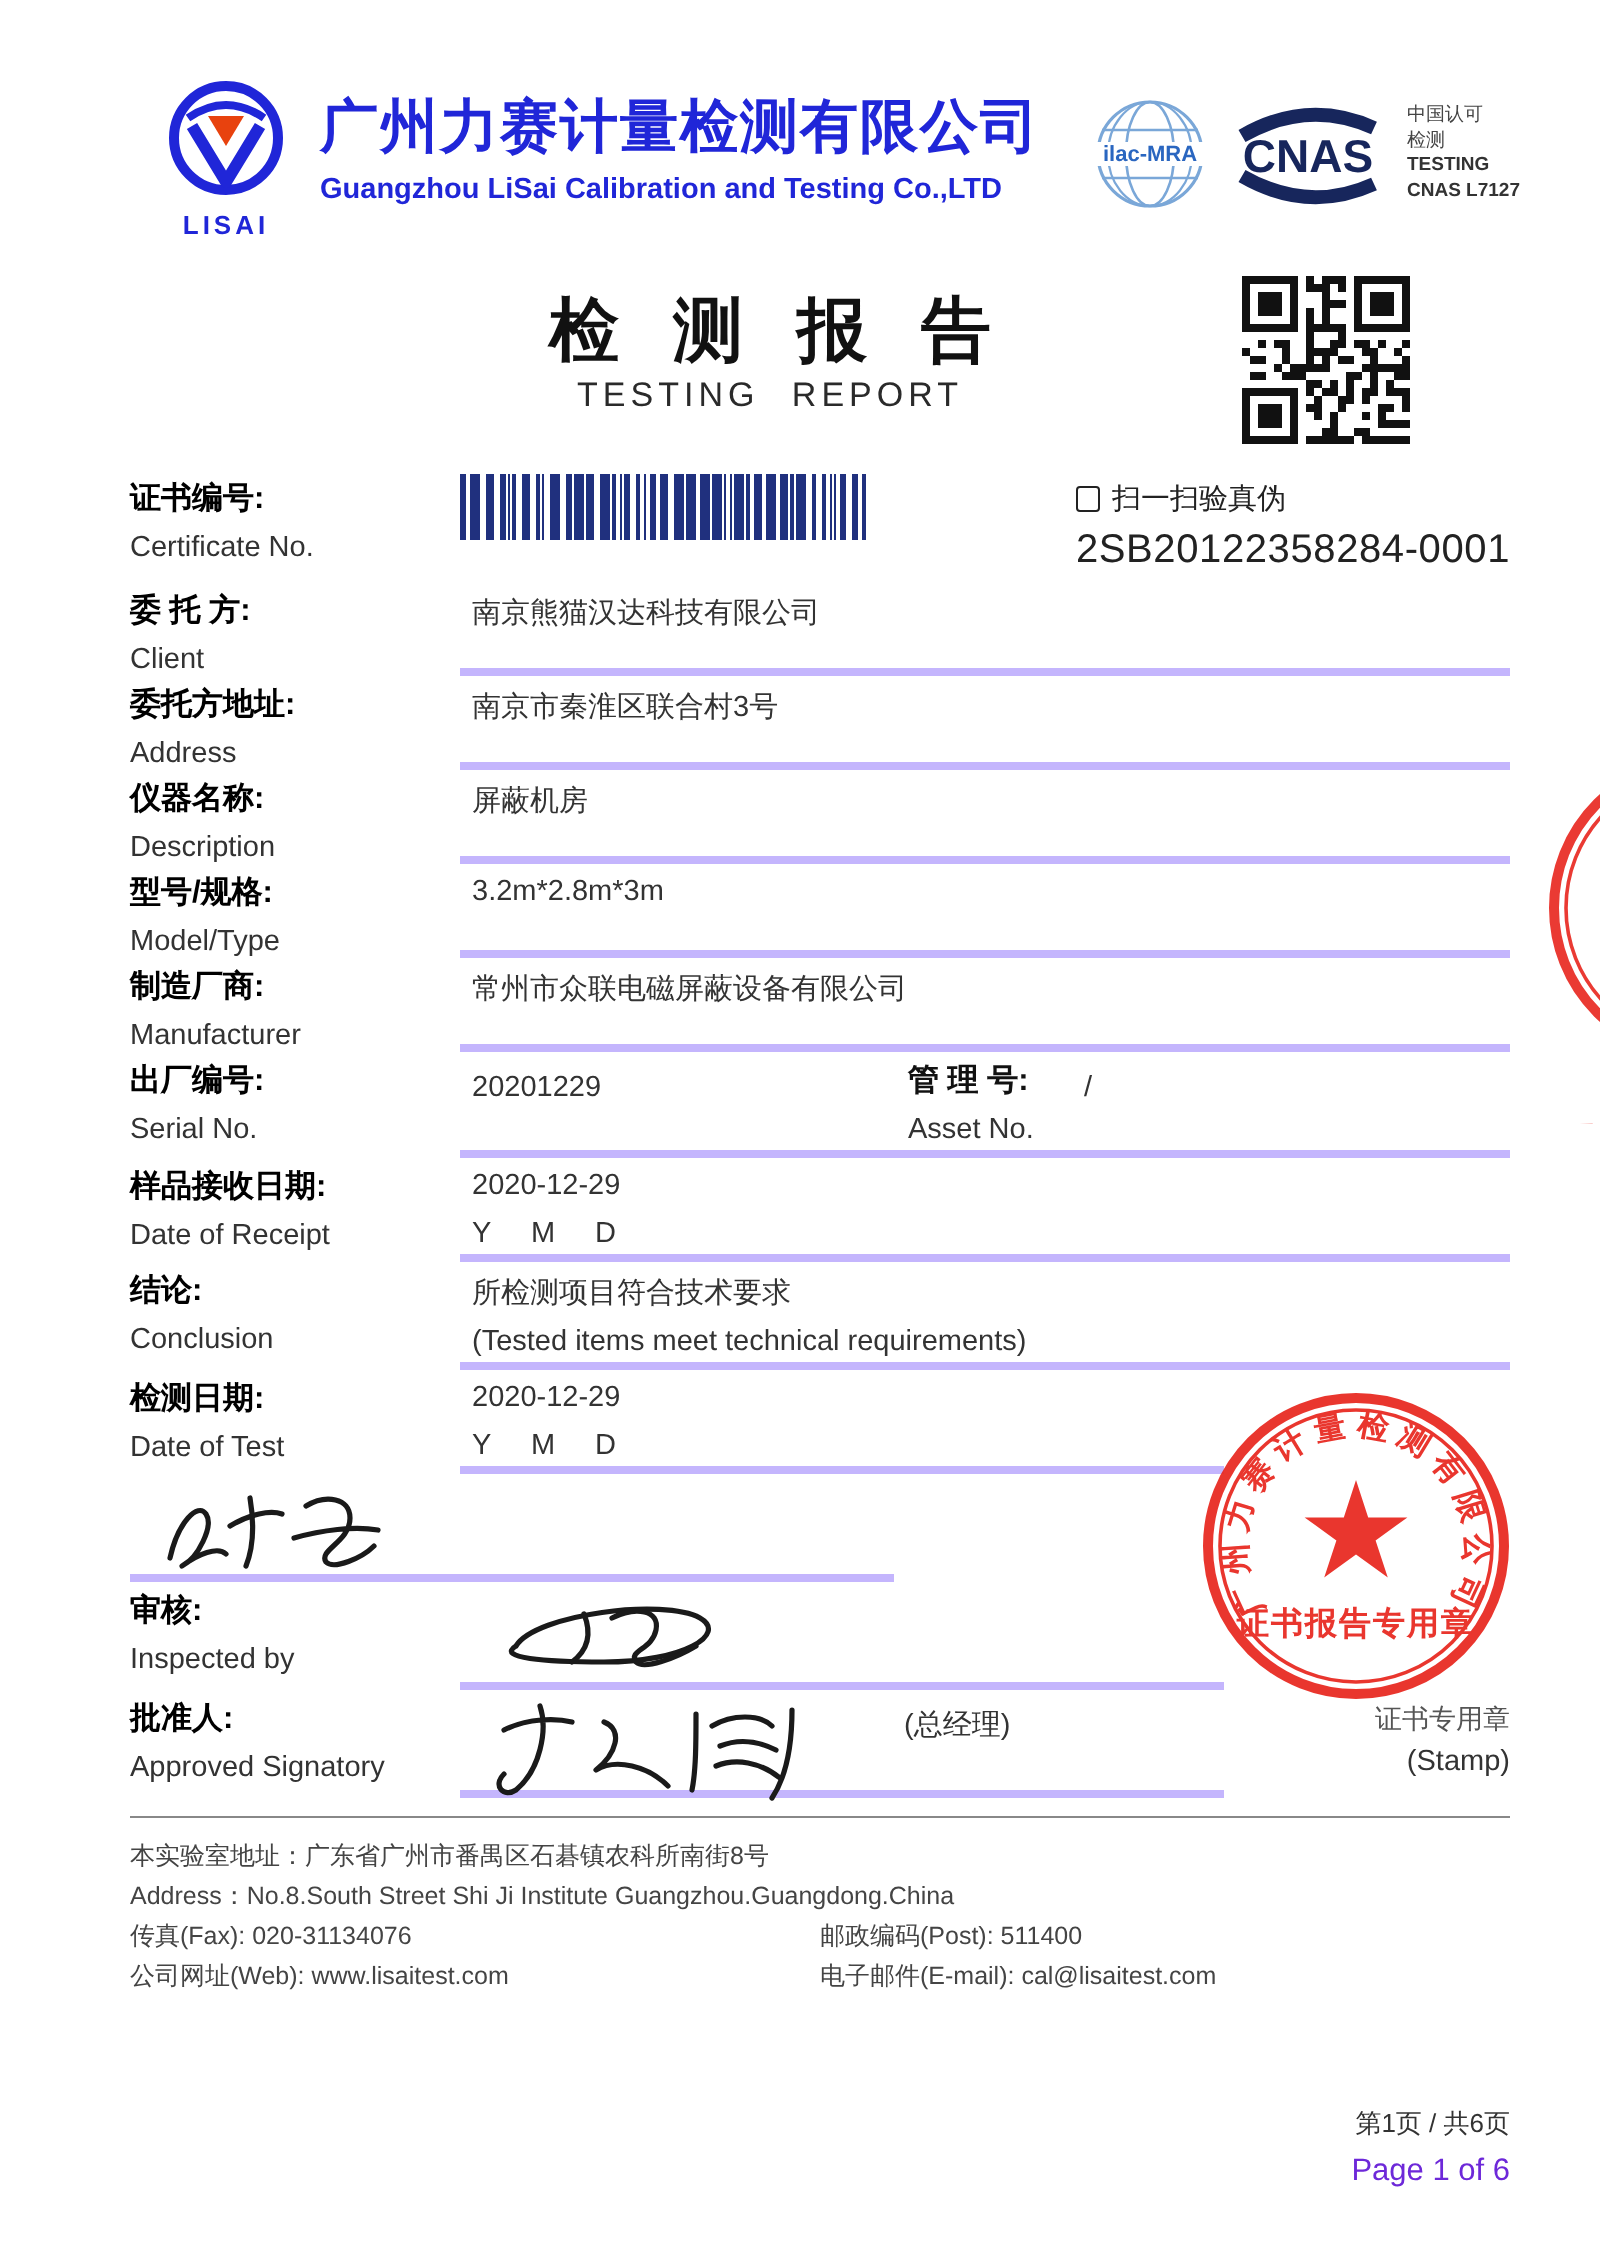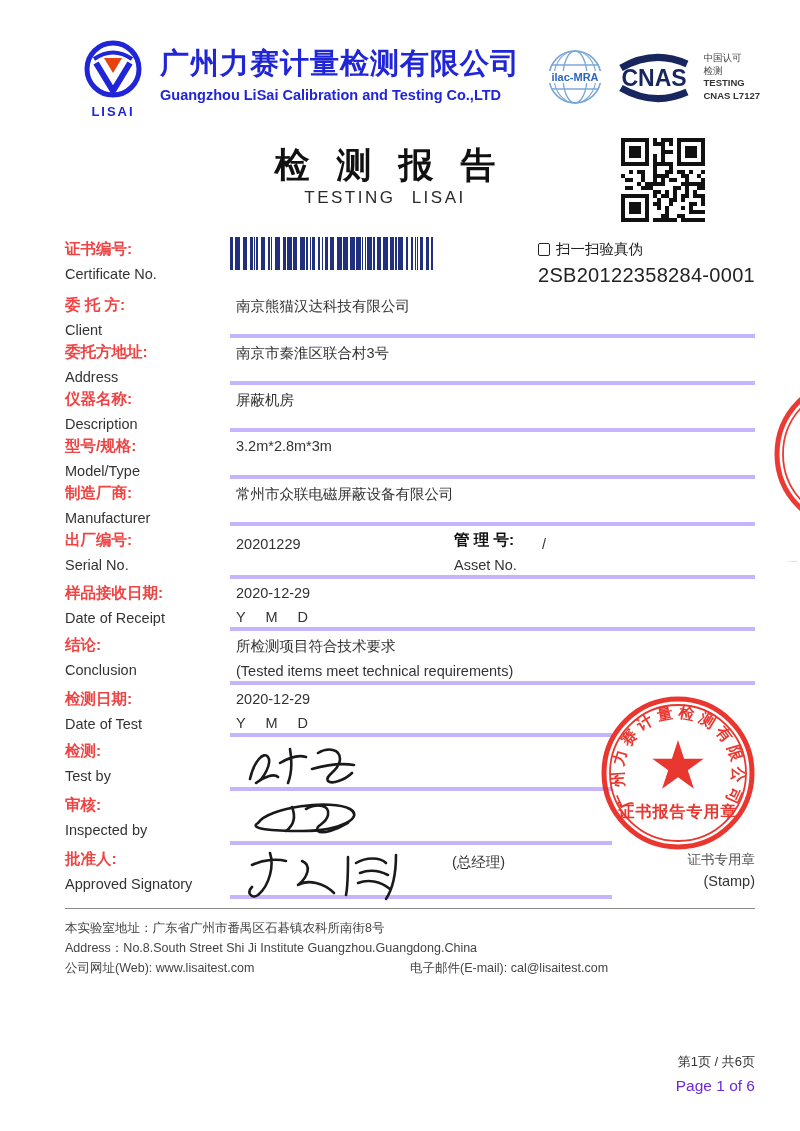--- a/index.html
+++ b/index.html
@@ -21,21 +21,21 @@
   
   .title-row { position:absolute; left:65px; top:138px; width:690px; height:98px; }
   .title-cn { position:absolute; left:40px; top:4px; width:560px; text-align:center;
               font-size:35px; font-weight:bold; color:#111; letter-spacing:27px; text-indent:27px; }
   .title-en { position:absolute; left:40px; top:50px; width:560px; text-align:center;
               font-size:17px; color:#2a2a2a; letter-spacing:2.5px; word-spacing:9px; }
   .qr { position:absolute; right:50px; top:0px; width:84px; height:84px; }
   
   .cert-row { position:absolute; left:65px; top:237px; width:690px; height:54px; display:flex; }
   .lbl { width:165px; flex:none; padding-top:2px; }
-  .lbl .cn { font-size:15.5px; font-weight:bold; color:#ef4444; }
+  .lbl .cn { font-size:15.5px; font-weight:bold; color:#000000; }
   .lbl .en { font-size:14.5px; color:#333; margin-top:6px; }
   .barcode { width:210px; height:33px; margin-top:0px; font-size:0; white-space:nowrap; overflow:hidden; }
   .barcode i { display:inline-block; height:33px; background:#20307e; }
   .cert-right { margin-left:auto; text-align:left; padding-top:3px; }
   .scan-line { font-size:14.5px; color:#222; }
   .scan-icon { display:inline-block; width:12px; height:13px; border:1.5px solid #222; border-radius:2px; margin-right:6px; vertical-align:-2px; }
   .cert-no { font-size:20px; color:#222; margin-top:5px; letter-spacing:0.3px; }
   
   .form { position:absolute; left:65px; top:291px; width:690px; }
   .row { display:flex; align-items:stretch; }
@@ -108,21 +108,21 @@
         <div>中国认可</div>
         <div>检测</div>
         <div class="b">TESTING</div>
         <div class="b">CNAS L7127</div>
       </div>
     </div>
   </div>
 
   <div class="title-row">
     <div class="title-cn">检测报告</div>
-    <div class="title-en">TESTING LISAI</div>
+    <div class="title-en">TESTING REPORT</div>
     <div class="qr"><svg width="84" height="84" viewBox="0 0 84 84">
           <rect x="32" y="0" width="4" height="4" fill="#111"></rect>
           <rect x="40" y="0" width="4" height="4" fill="#111"></rect>
           <rect x="44" y="0" width="4" height="4" fill="#111"></rect>
           <rect x="48" y="0" width="4" height="4" fill="#111"></rect>
           <rect x="32" y="4" width="4" height="4" fill="#111"></rect>
           <rect x="36" y="4" width="4" height="4" fill="#111"></rect>
           <rect x="40" y="4" width="4" height="4" fill="#111"></rect>
           <rect x="48" y="4" width="4" height="4" fill="#111"></rect>
           <rect x="40" y="8" width="4" height="4" fill="#111"></rect>
@@ -349,24 +349,20 @@
           <div class="cn">检测日期:</div>
           <div class="en">Date of Test</div>
         </div>
       <div class="val">
           <div>2020-12-29</div>
           <div class="ymd">Y M D</div>
         </div>
     </div>
 
     <div class="row short sig">
-      <div class="lbl">
-          <div class="cn">检测:</div>
-          <div class="en">Test by</div>
-        </div>
       <div class="val">
         <svg width="150" height="50" viewBox="0 0 150 50">
           <path class="sigpath" d="M10,40 C14,22 24,12 28,18 C32,24 24,40 16,44 C24,38 34,34 38,38"></path>
           <path class="sigpath" d="M50,10 C52,22 52,34 48,44 M40,24 C50,18 60,16 66,18"></path>
           <path class="sigpath" d="M78,14 C88,8 100,10 100,20 C100,32 84,36 88,42 C92,46 106,40 112,34 M72,30 C86,26 102,24 114,26"></path>
         </svg>
       </div>
     </div>
 
     <div class="row short sig">
@@ -399,20 +395,24 @@
         <div class="c1">证书专用章</div>
         <div class="c2">(Stamp)</div>
       </div>
     </div>
 
   </div>
 
   <div class="footer">
     <div class="f-line">本实验室地址：广东省广州市番禺区石碁镇农科所南街8号</div>
     <div class="f-line">Address：No.8.South Street Shi Ji Institute Guangzhou.Guangdong.China</div>
+    <div class="f-grid">
+        <div class="f-line">传真(Fax): 020-31134076</div>
+        <div class="f-line">邮政编码(Post): 511400</div>
+      </div>
     <div class="f-grid">
         <div class="f-line">公司网址(Web): www.lisaitest.com</div>
         <div class="f-line">电子邮件(E-mail): cal@lisaitest.com</div>
       </div>
   </div>
 
   <div class="page-num">
     <div class="cn">第1页 / 共6页</div>
     <div class="en">Page 1 of 6</div>
   </div>

